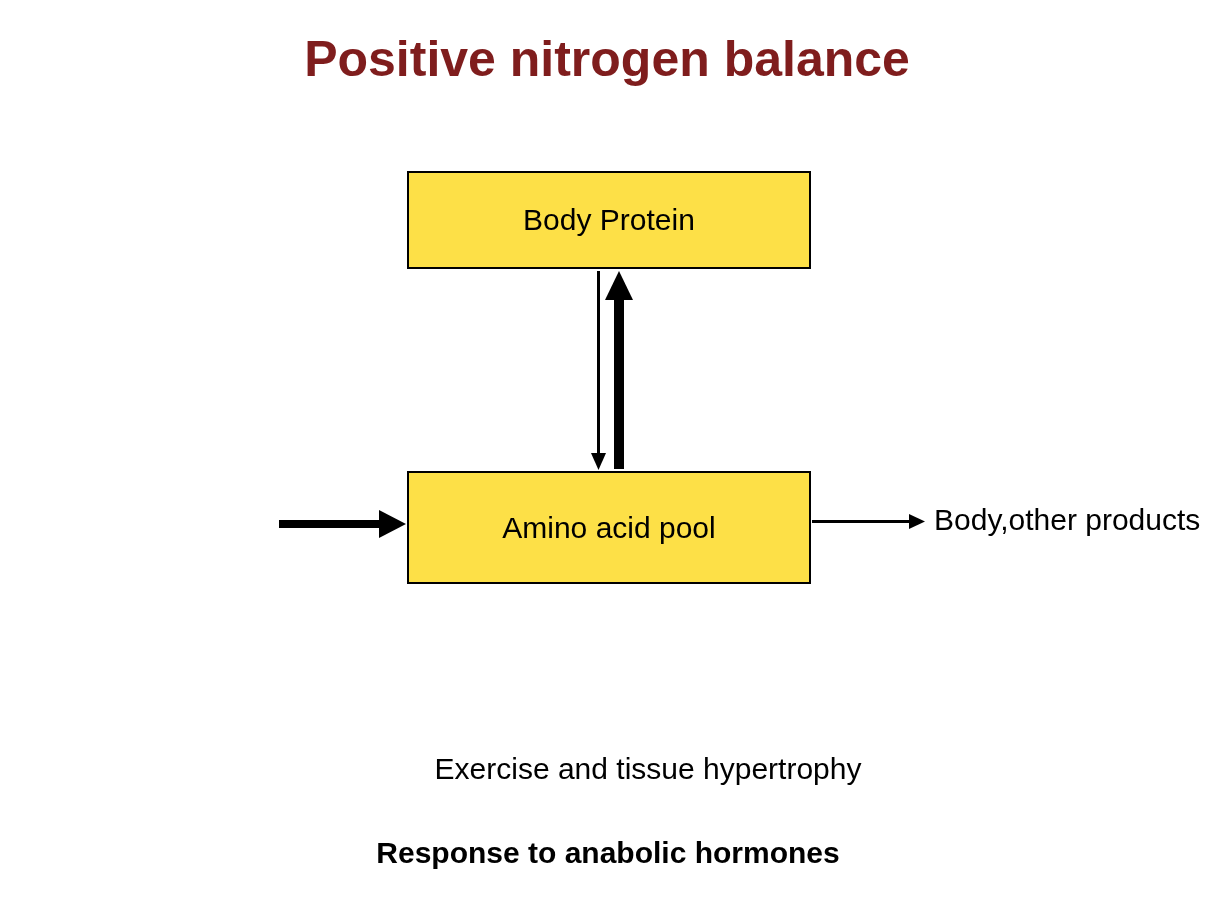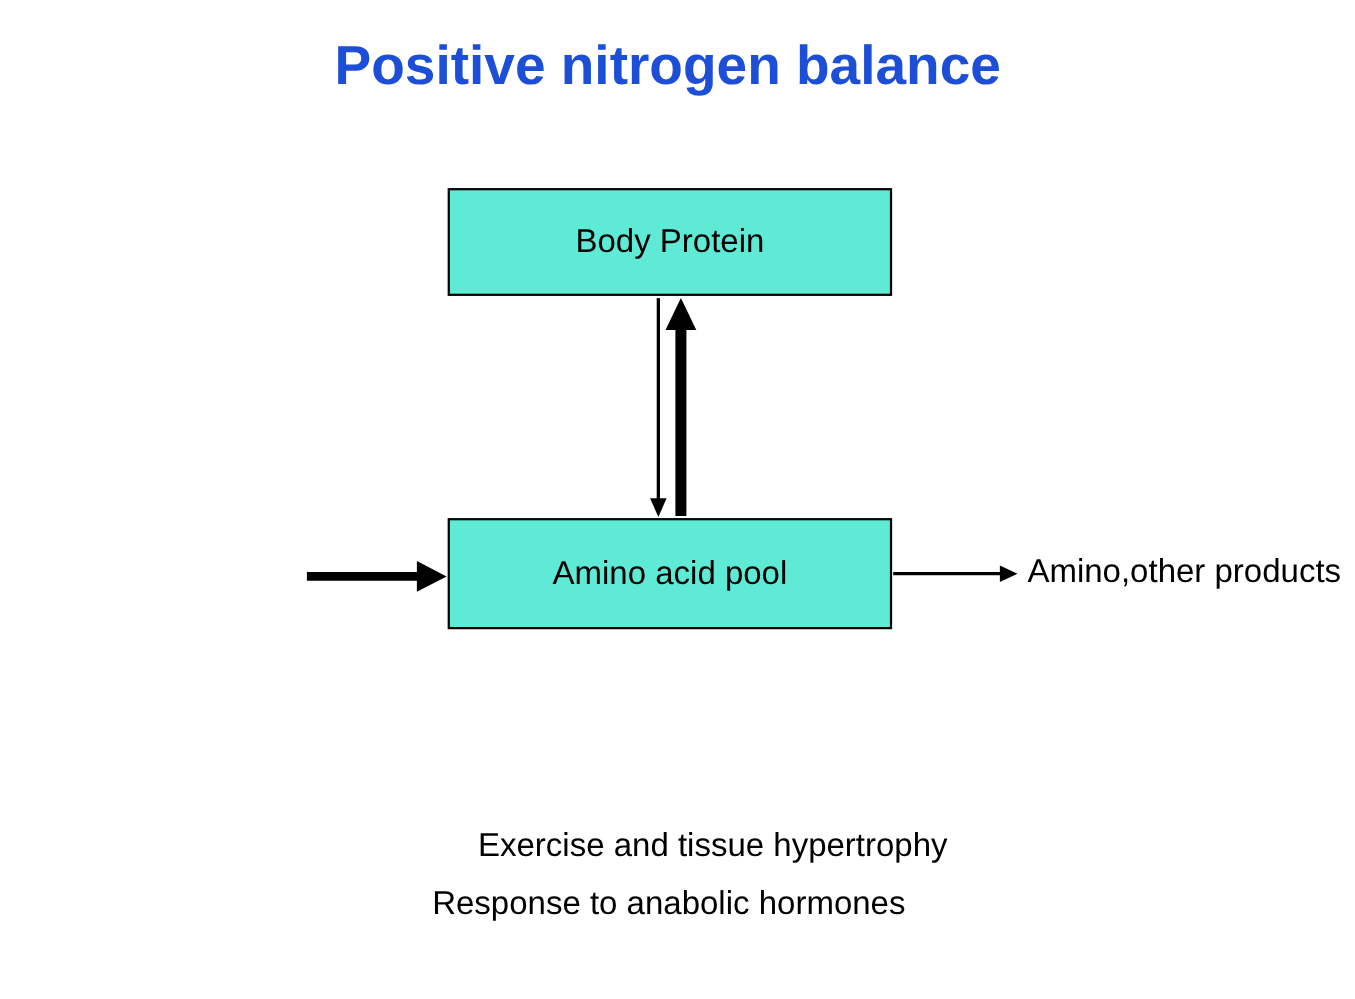--- a/index.html
+++ b/index.html
@@ -17,44 +17,44 @@
     overflow: hidden;
   }
   .slide-title {
     position: absolute;
     top: 33px;
     left: 0;
     width: 1214px;
     text-align: center;
     font-size: 50px;
     font-weight: bold;
-    color: #1d4ed8;
+    color: #7f1d1d;
     line-height: 1.05;
     letter-spacing: 0px;
   }
   .node-box {
     position: absolute;
     left: 407px;
     width: 404px;
     box-sizing: border-box;
-    background: #5eead4;
+    background: #fde047;
     border: 2px solid #000000;
     display: flex;
     align-items: center;
     justify-content: center;
     font-size: 30px;
     line-height: 1;
   }
   .box-body-protein {
     top: 171px;
     height: 98px;
   }
   .box-amino-acid-pool {
     top: 471px;
-    height: 101px;
+    height: 113px;
   }
   .side-label {
     position: absolute;
     font-size: 30px;
     line-height: 34px;
     white-space: nowrap;
   }
   .label-dietary {
     left: 42px;
     top: 505px;
@@ -67,21 +67,21 @@
     position: absolute;
     left: 0;
     width: 1216px;
     text-align: center;
     font-size: 30px;
     line-height: 34px;
     white-space: nowrap;
   }
   .note-growth   { top: 690px; font-weight: normal; }
   .note-exercise { top: 752px; font-weight: normal; padding-left: 40px; }
-  .note-response { top: 805px; font-weight: normal; }
+  .note-response { top: 836px; font-weight: bold; }
   .arrow-layer {
     position: absolute;
     top: 0;
     left: 0;
     width: 1232px;
     height: 908px;
   }
   .arrow-layer line    { stroke: #000000; }
   .arrow-layer polygon { fill: #000000; stroke: none; }
 </style>
@@ -113,20 +113,20 @@
 
   <div class="node-box box-body-protein">
     <span>Body Protein</span>
   </div>
 
   <div class="node-box box-amino-acid-pool">
     <span>Amino acid pool</span>
   </div>
 
 
-  <div class="side-label label-urea">Amino,other products</div>
+  <div class="side-label label-urea">Body,other products</div>
 
 
   <div class="note-line note-exercise">Exercise and tissue hypertrophy</div>
 
   <div class="note-line note-response">Response to anabolic hormones</div>
 
 </div>
 
 </body></html>

